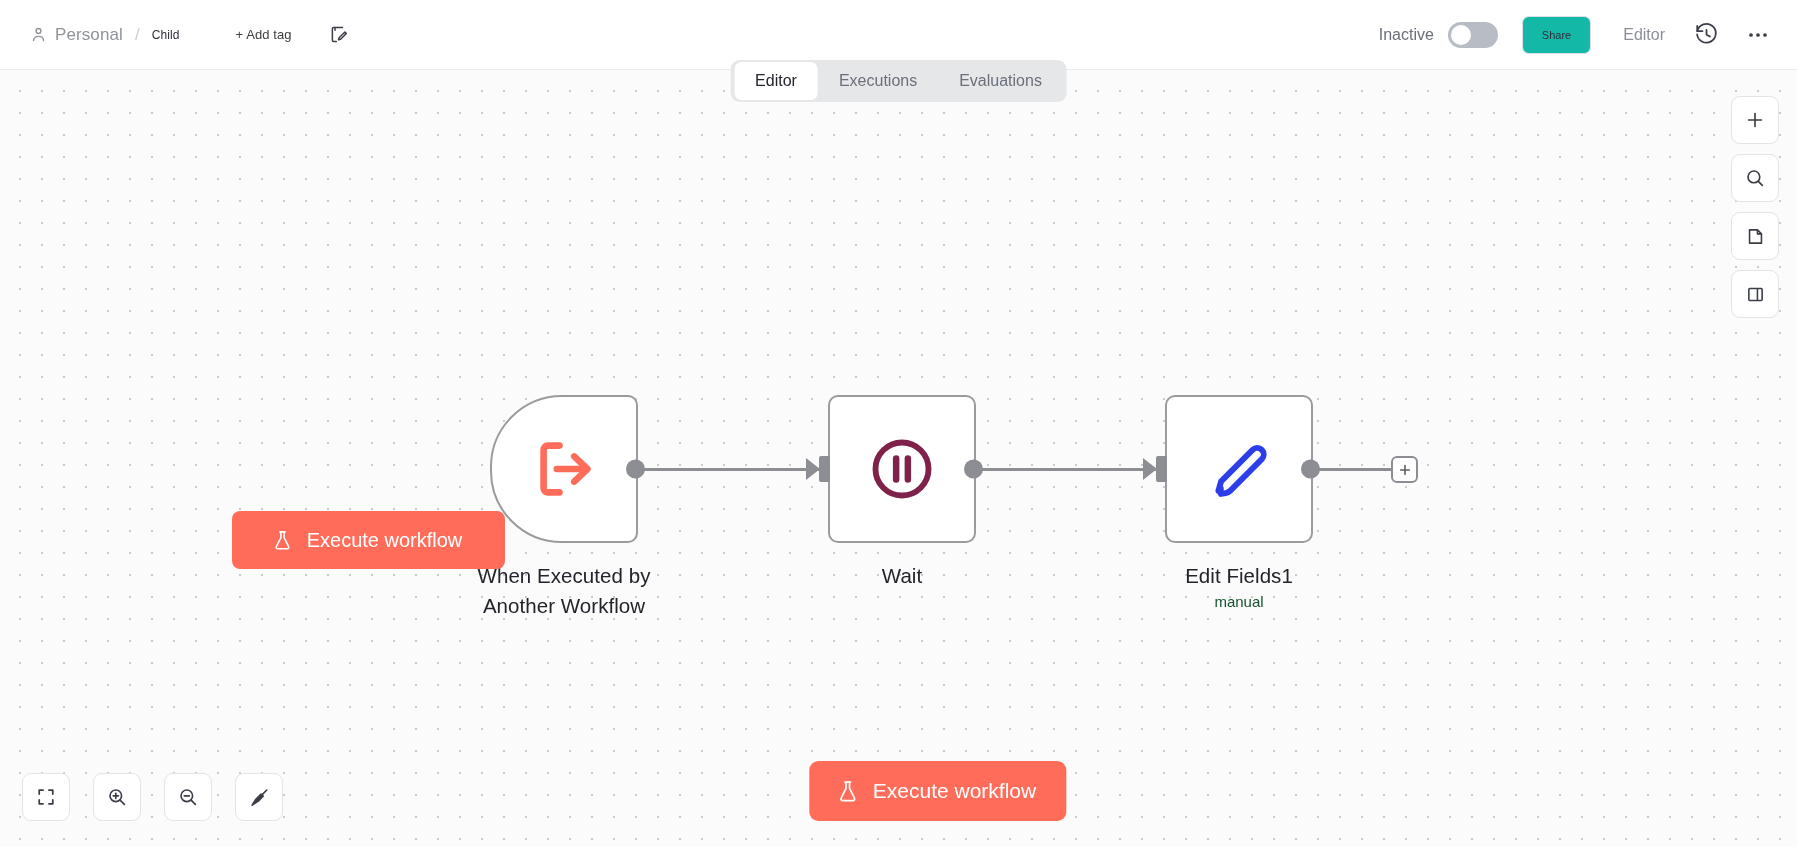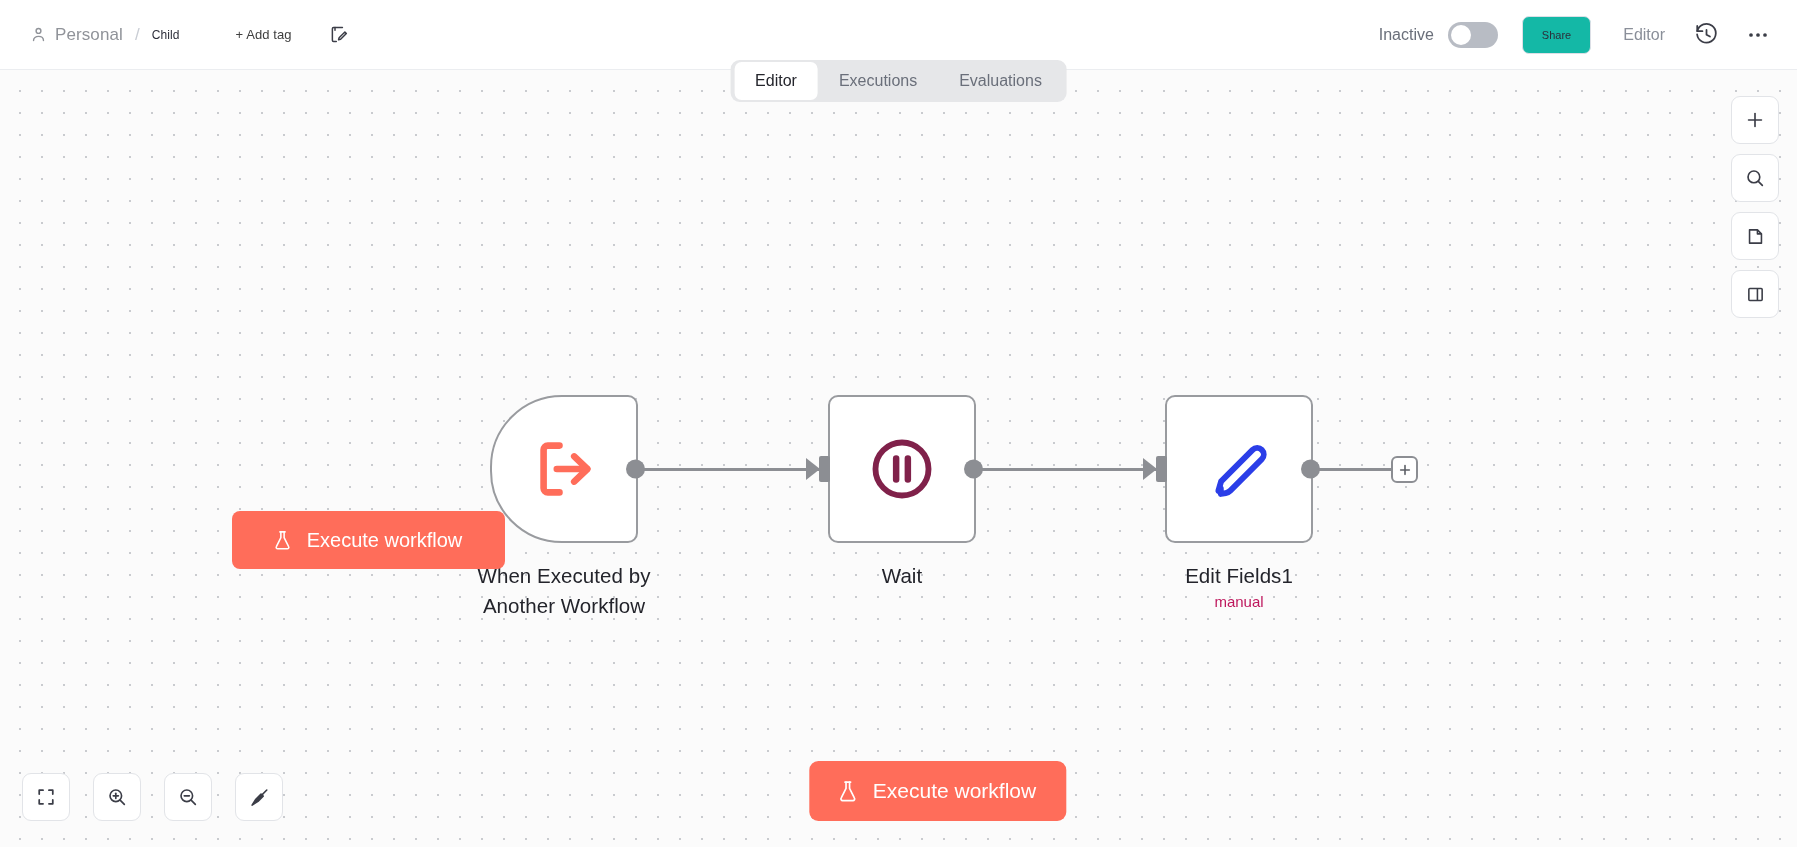--- a/index.html
+++ b/index.html
@@ -112,21 +112,21 @@
     display: flex; align-items: center; justify-content: center;
   }
   .node-caption {
     position: absolute; top: 164px; left: 50%; transform: translateX(-50%);
     text-align: center; font-size: 20.5px; color: #23242b;
     line-height: 30px; white-space: nowrap; letter-spacing: .05px;
   }
   .node-caption.two-line { white-space: normal; width: 230px; }
   .node-sub {
     position: absolute; left: 50%; transform: translateX(-50%);
-    top: 196px; font-size: 15px; color: #be185d; white-space: nowrap;
+    top: 196px; font-size: 15px; color: #14532d; white-space: nowrap;
   }
 
   .port-out {
     position: absolute; right: -9px; top: 50%; transform: translateY(-50%);
     width: 19px; height: 19px; border-radius: 50%; background: #8c8e93;
   }
   .port-in {
     position: absolute; left: -11px; top: 50%; transform: translateY(-50%);
     width: 11px; height: 26px; background: #8c8e93; border-radius: 2px;
   }

